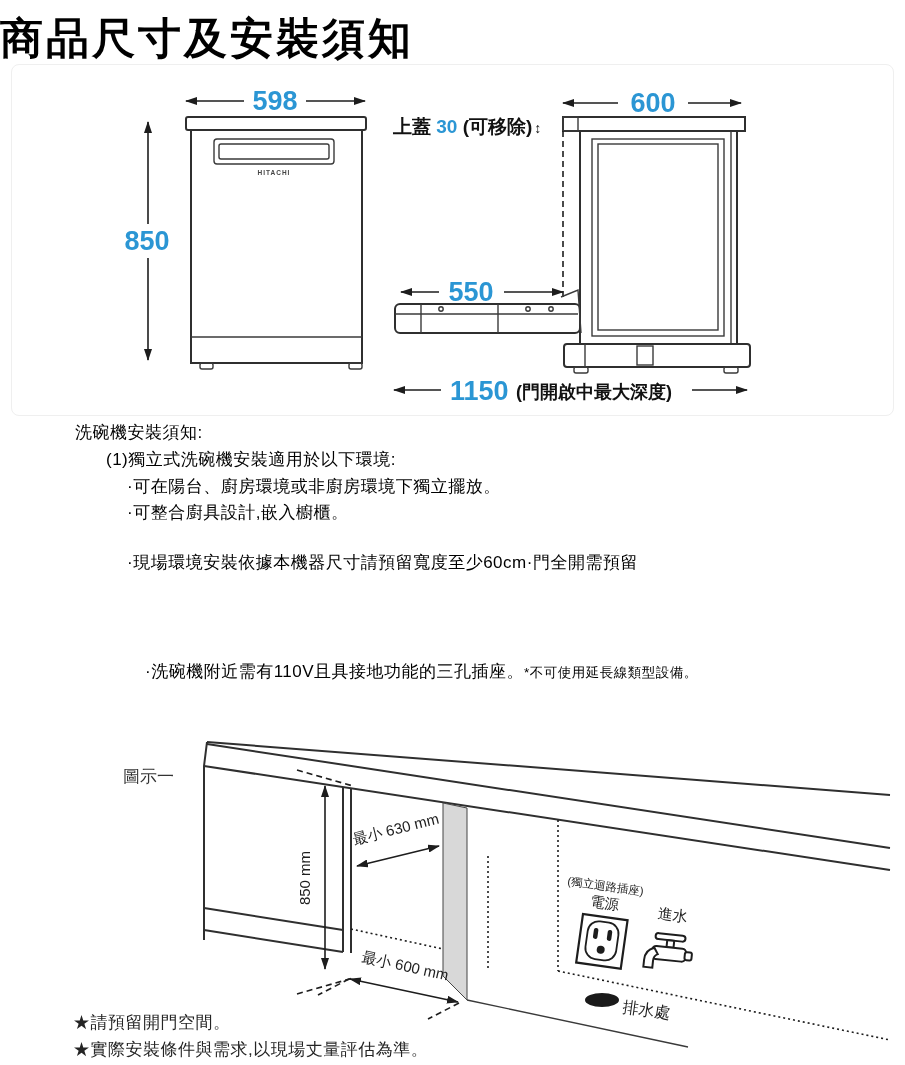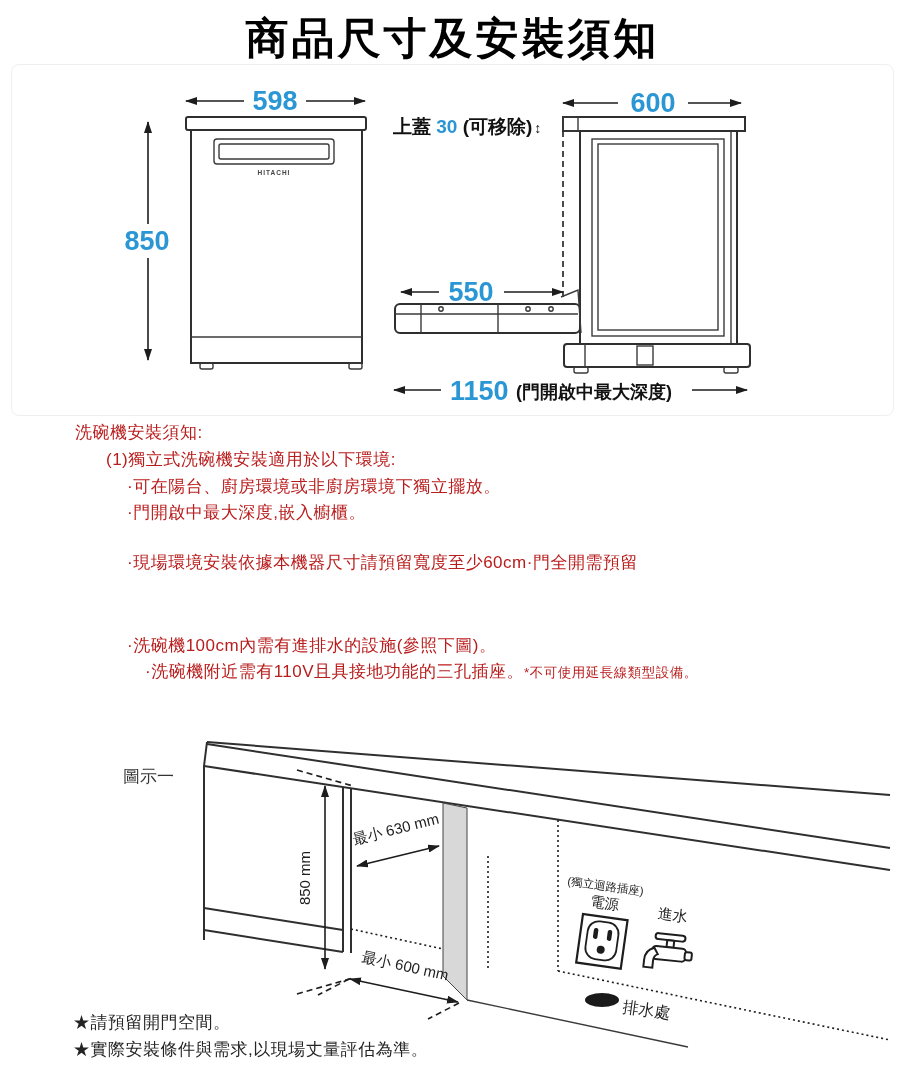--- a/index.html
+++ b/index.html
@@ -1,39 +1,39 @@
 <!DOCTYPE html>
 <html><head>
 <meta charset="utf-8">
 <style>
   html,body{margin:0;padding:0;background:#fff;}
   .canvas{position:relative;width:905px;height:1065px;background:#fff;overflow:hidden;
           font-family:"Liberation Sans",sans-serif;color:#222;}
   .abs{position:absolute;}
-  h1.title{position:absolute;left:0;top:10px;width:905px;margin:0;text-align:center;
+  h1.title{position:absolute;left:0;top:10px;width:905px;margin:0;
            font-size:43px;font-weight:900;letter-spacing:3px;color:#000;}
   .top-box{position:absolute;left:11px;top:64px;width:881px;height:350px;
            border:1px solid #efefef;border-radius:8px;}
   svg{position:absolute;left:0;font-family:"Liberation Sans",sans-serif;}
   svg text{font-family:"Liberation Sans",sans-serif;}
   .num{fill:#2b96d4;font-size:27px;font-weight:bold;}
   .dim-s{font-size:15px;fill:#1d1d1d;}
   .note-bold{fill:#111;font-size:18px;font-weight:bold;}
   .brand{fill:#444;font-size:6.5px;font-weight:bold;letter-spacing:1px;}
   .ln{stroke:#2f2f2f;stroke-width:2;fill:none;}
   .ln-thin{stroke:#3a3a3a;stroke-width:1.4;fill:none;}
   .ln-white{stroke:#2f2f2f;stroke-width:2;fill:#fff;}
   .dim{stroke:#1d1d1d;stroke-width:1.6;fill:none;}
   .dash{stroke:#1d1d1d;stroke-width:1.6;fill:none;stroke-dasharray:6 4;}
   .dot{stroke:#1d1d1d;stroke-width:1.6;fill:none;stroke-dasharray:2 3;}
   .cover-label{position:absolute;left:393px;top:114px;white-space:nowrap;
                font-size:19px;font-weight:bold;color:#111;}
   .cover-label .blue{color:#2b96d4;}
   .cover-label .updown{font-size:14px;font-weight:bold;margin-left:2px;}
-  .notes{font-size:17px;line-height:20px;color:#b91c1c;letter-spacing:0.5px;white-space:nowrap;}
+  .notes{font-size:17px;line-height:20px;color:#000000;letter-spacing:0.5px;white-space:nowrap;}
   .small-note{font-size:13.5px;}
   .fig-label{font-size:17px;color:#333;margin-top:44px;}
   .footer-line{font-size:17px;color:#242424;letter-spacing:0.5px;white-space:nowrap;}
 </style>
 </head>
 <body>
 
 <div class="canvas">
 
   <h1 class="title">商品尺寸及安裝須知</h1>
@@ -127,23 +127,22 @@
 
   <div class="cover-label">
     <span>上蓋</span>
     <span class="blue">30</span>
     <span>(可移除)</span><span class="updown">↕</span>
   </div>
 
   <div class="abs notes" style="left:75px;top:423px;">洗碗機安裝須知:</div>
   <div class="abs notes" style="left:106px;top:450px;">(1)獨立式洗碗機安裝適用於以下環境:</div>
   <div class="abs notes" style="left:127px;top:477px;">·可在陽台、廚房環境或非廚房環境下獨立擺放。</div>
-  <div class="abs notes" style="left:127px;top:503px;">·門開啟中最大深度,嵌入櫥櫃。</div>
+  <div class="abs notes" style="left:127px;top:503px;">·可整合廚具設計,嵌入櫥櫃。</div>
   <div class="abs notes" style="left:127px;top:553px;">·現場環境安裝依據本機器尺寸請預留寬度至少60cm·門全開需預留</div>
-  <div class="abs notes" style="left:127px;top:636px;">·洗碗機100cm內需有進排水的設施(參照下圖)。</div>
   <div class="abs notes" style="left:145px;top:662px;"><span>·洗碗機附近需有110V且具接地功能的三孔插座。</span><span class="small-note">*不可使用延長線類型設備。</span></div>
 
   <div class="abs fig-label" style="left:123px;top:721px;">圖示一</div>
 
   <svg style="top:700px;" width="905" height="360" viewBox="0 700 905 360">
 
     <g>
       <path class="ln" d="M207,742 L890,795"></path>
       <path class="ln" d="M207,744 L890,848"></path>
       <path class="ln" d="M204,766 L890,870"></path>

